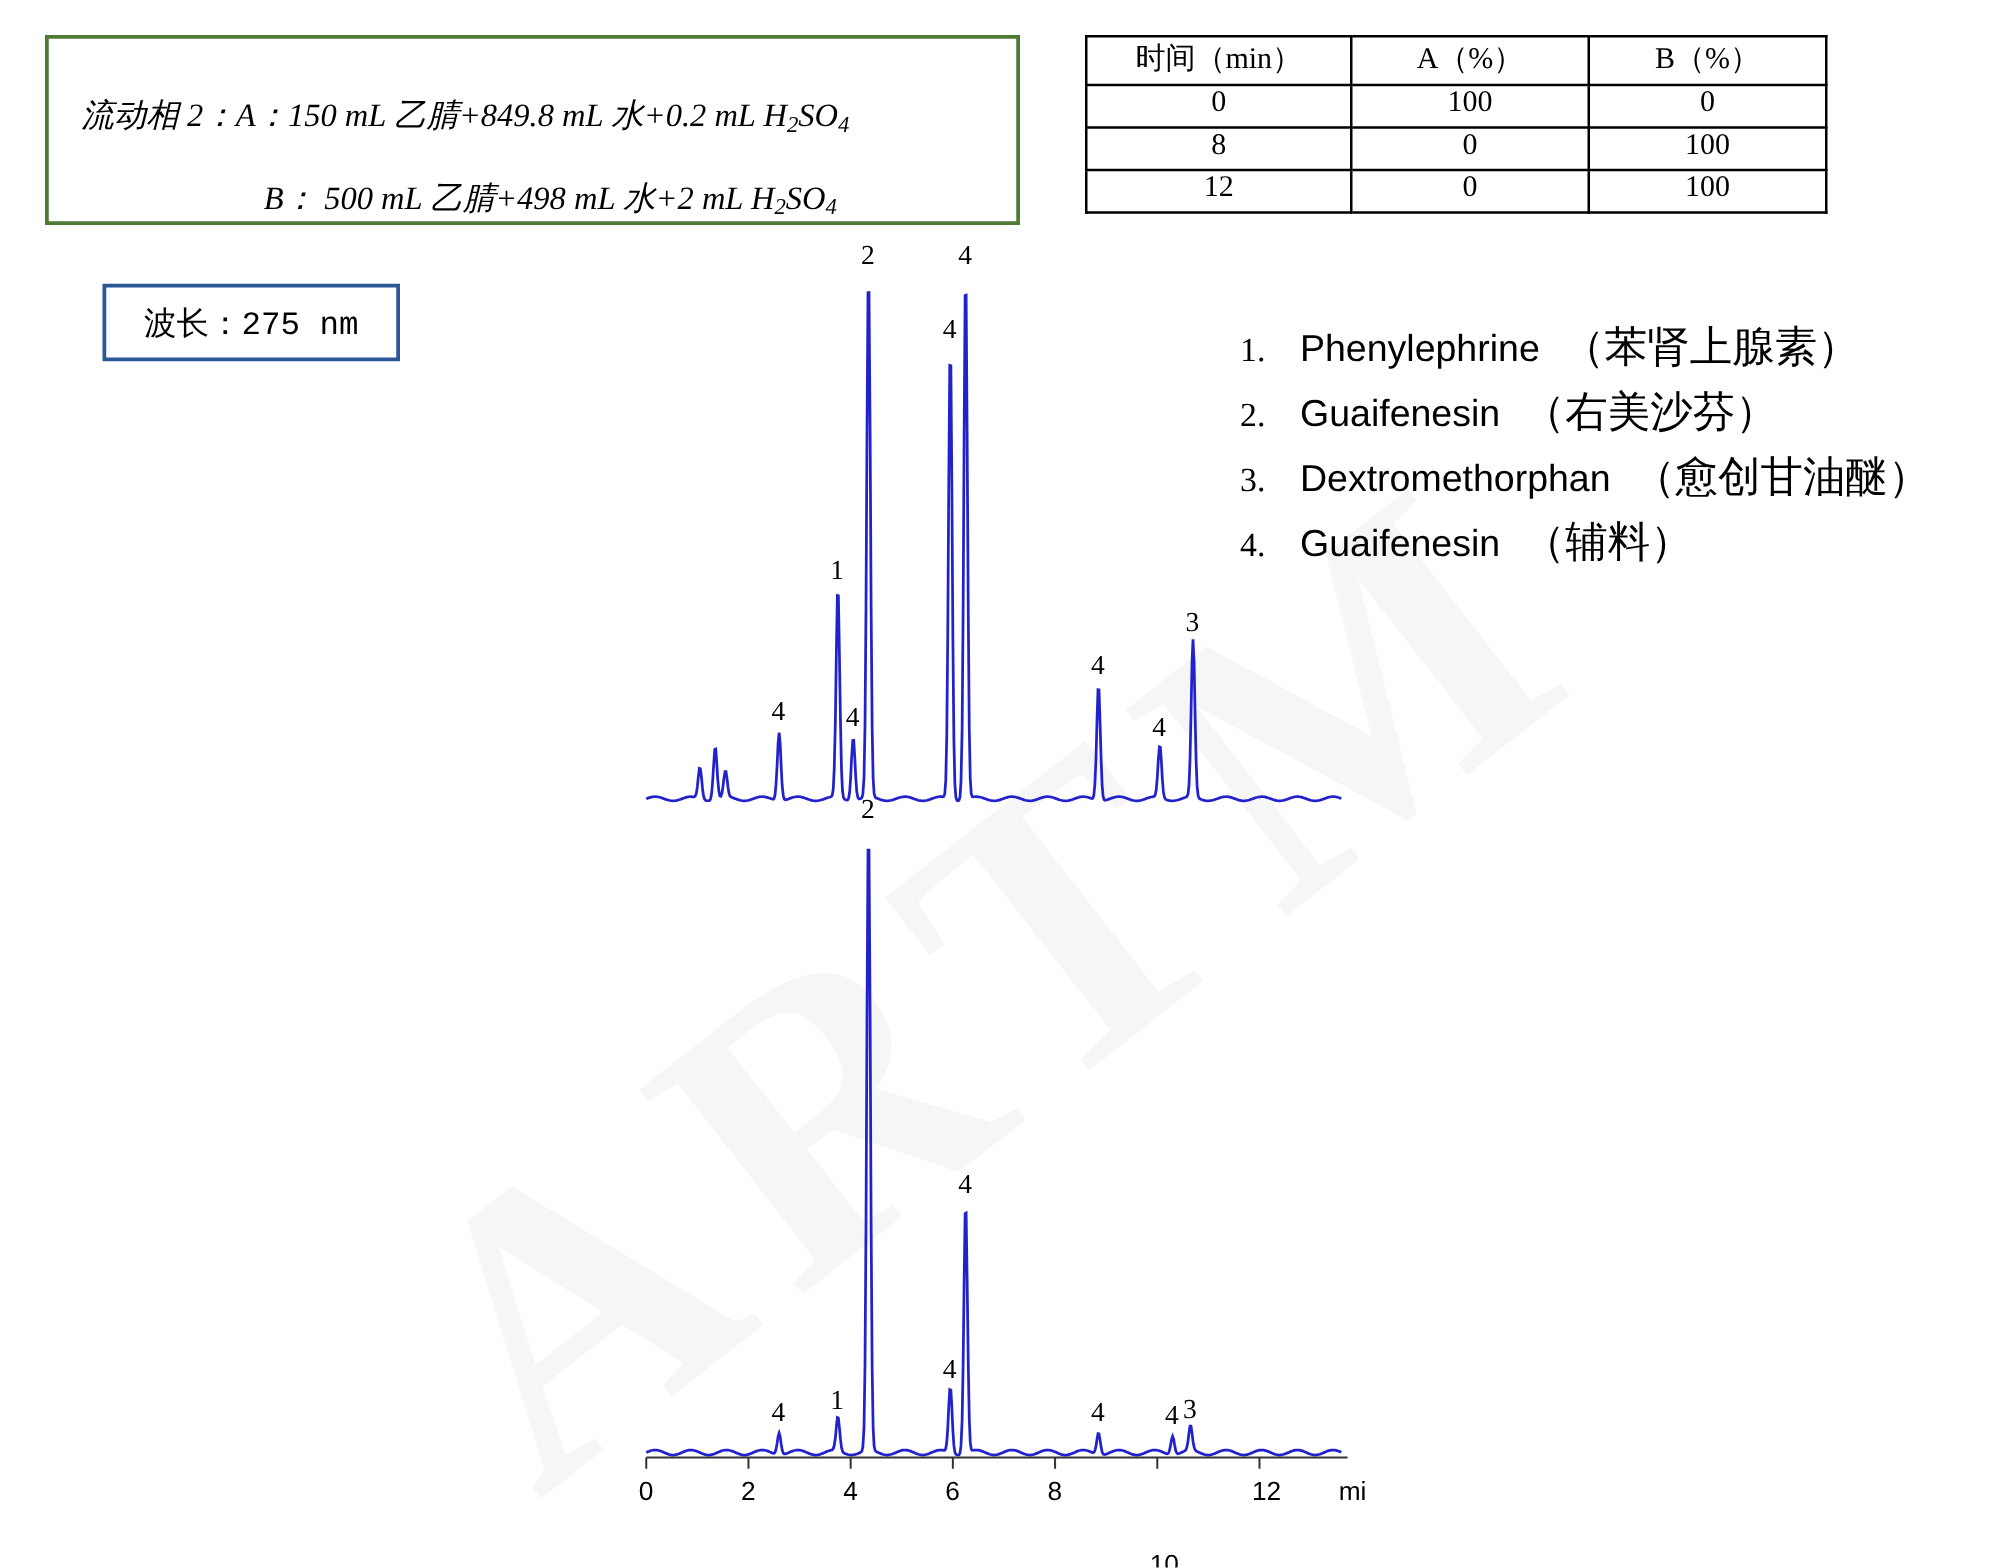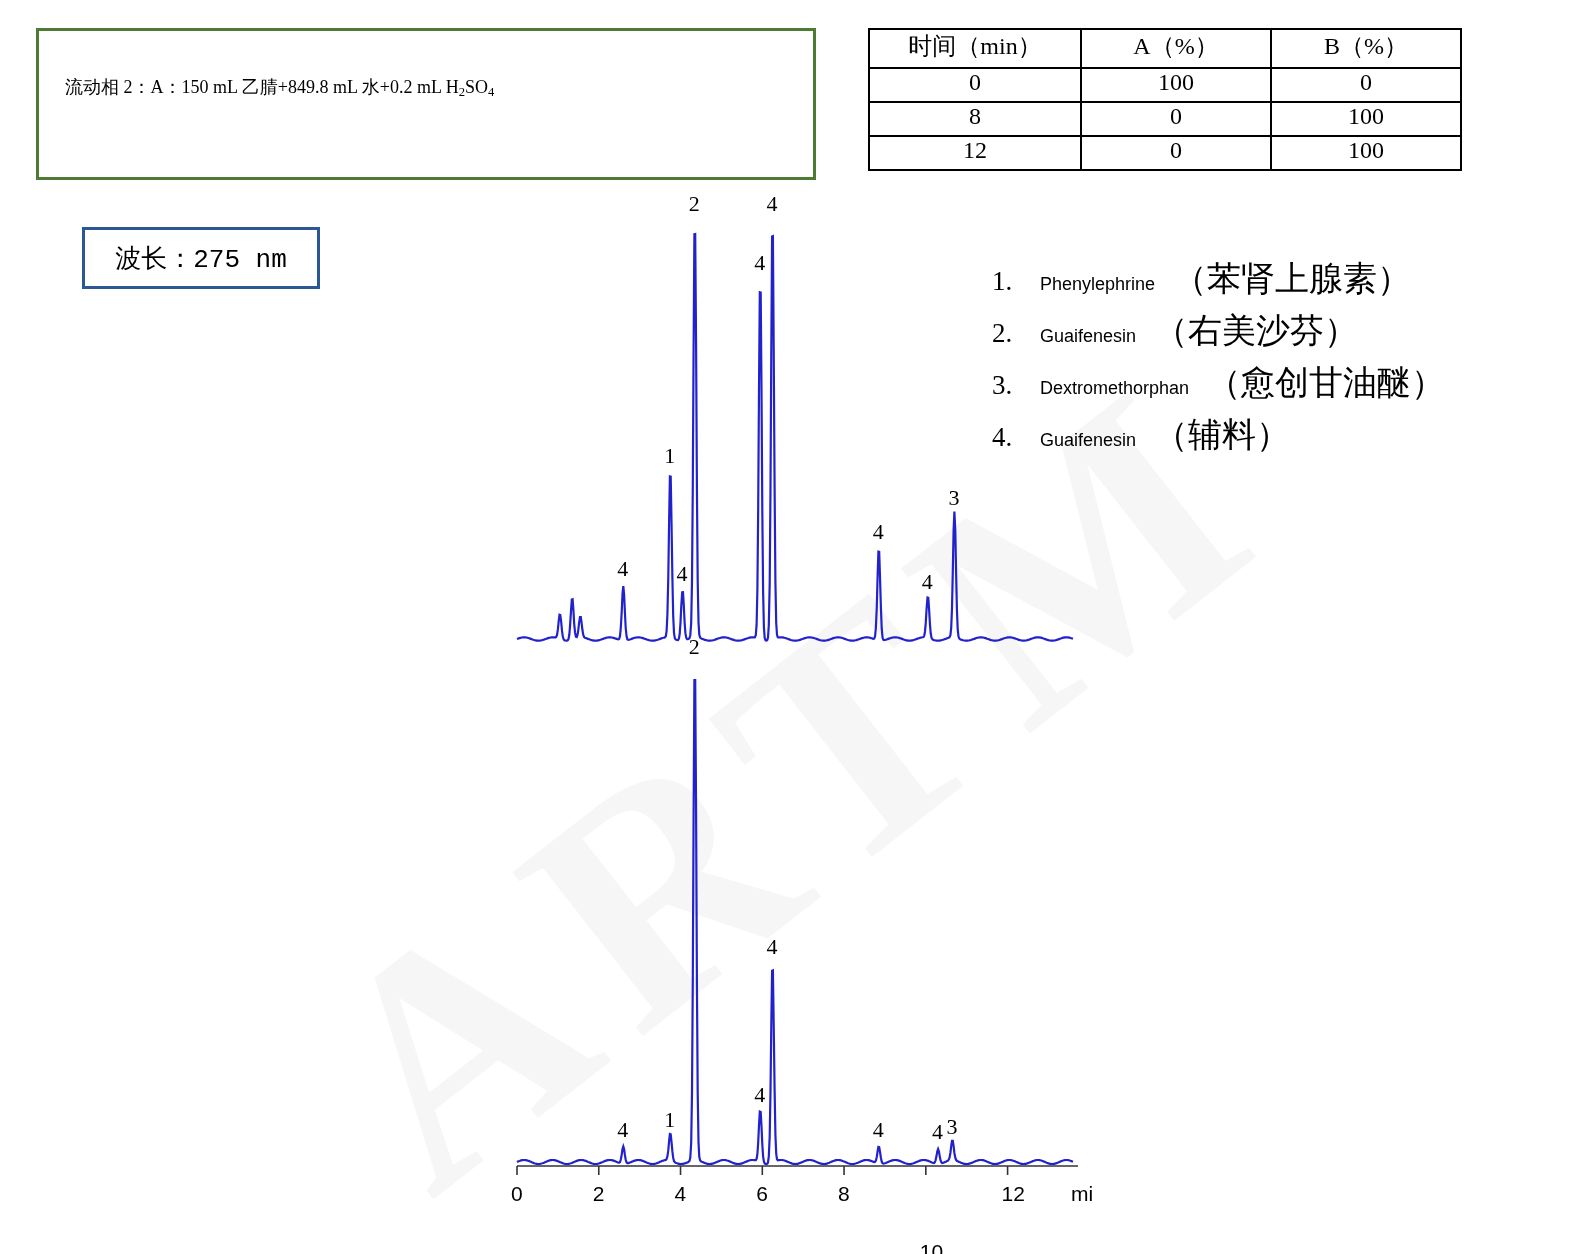--- a/index.html
+++ b/index.html
@@ -39,23 +39,24 @@
     position: absolute;
     left: 36px;
     top: 28px;
     width: 780px;
     height: 152px;
     border: 3px solid #4e7a33;
     box-sizing: border-box;
     background: #fff;
   }
   #mobile-phase-box .line {
-    font-size: 18px;
+    font-size: 26px;
     line-height: 1.2;
     white-space: nowrap;
+    font-style: italic;
   }
   #mp-line-a { position: absolute; left: 26px; top: 46px; }
   #mp-line-b { position: absolute; left: 172px; top: 112px; }
   sub { font-size: 0.7em; vertical-align: -0.25em; }
 
   
   #wavelength-box {
     position: absolute;
     left: 82px;
     top: 227px;
@@ -107,21 +108,21 @@
     line-height: 1.0;
     margin-bottom: 18px;
     white-space: nowrap;
   }
   #legend .num {
     width: 48px;
     font-family: "Liberation Serif", serif;
   }
   #legend .name {
     font-family: "Liberation Sans", sans-serif;
-    font-size: 18px;
+    font-size: 30px;
   }
   #legend .cn {
     font-family: "Liberation Serif", serif;
     font-size: 34px;
     margin-left: 18px;
   }
 
   
   #chart-area {
     position: absolute;
@@ -145,20 +146,23 @@
   }
 </style>
 </head>
 <body>
 
 <div id="watermark">ARTM</div>
 
 <div id="mobile-phase-box">
   <div class="line" id="mp-line-a">
     <span>流动相 2：</span><span>A：150 mL 乙腈+849.8 mL 水+0.2 mL H</span><sub>2</sub><span>SO</span><sub>4</sub>
+  </div>
+  <div class="line" id="mp-line-b">
+    <span>B： 500 mL 乙腈+498 mL 水+2 mL H</span><sub>2</sub><span>SO</span><sub>4</sub>
   </div>
 </div>
 
 <div id="wavelength-box">
   <span class="txt">波长：275 nm</span>
 </div>
 
 <table id="gradient-table">
   <thead>
     <tr>

